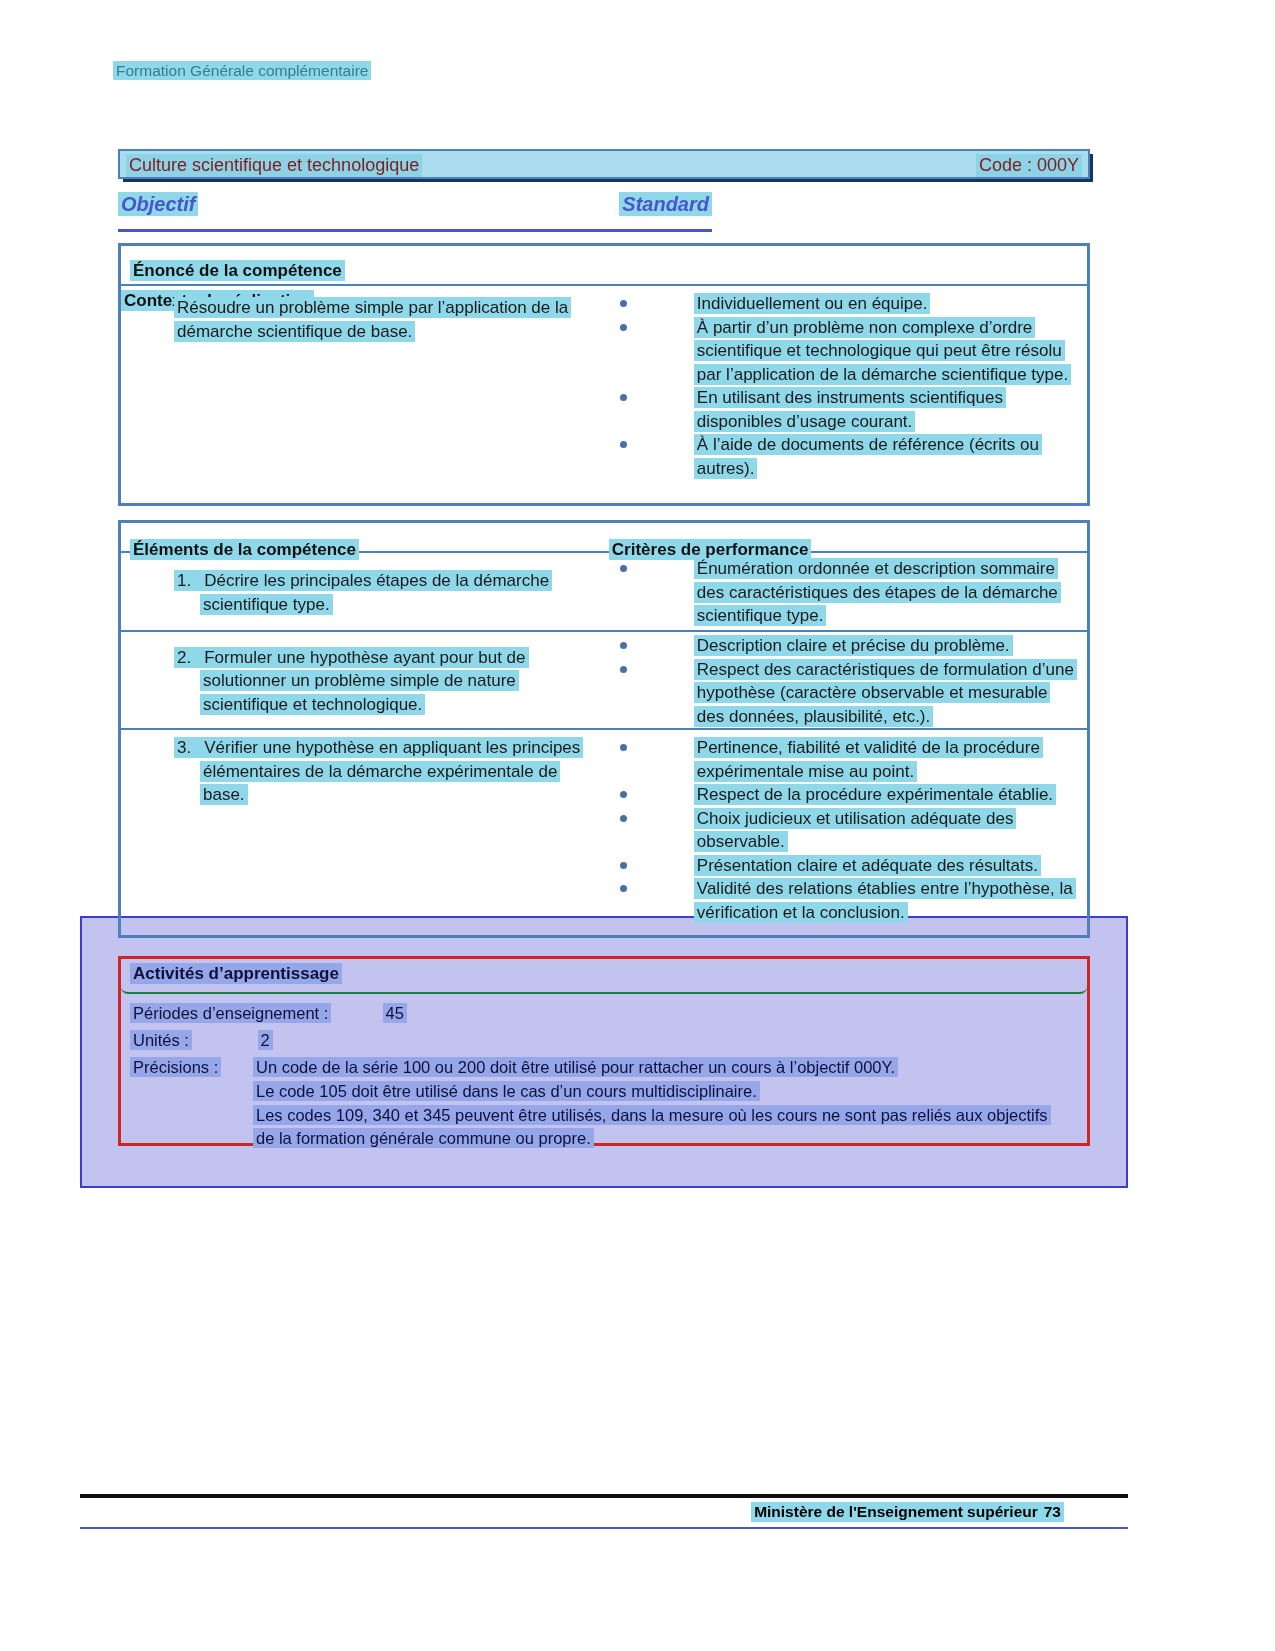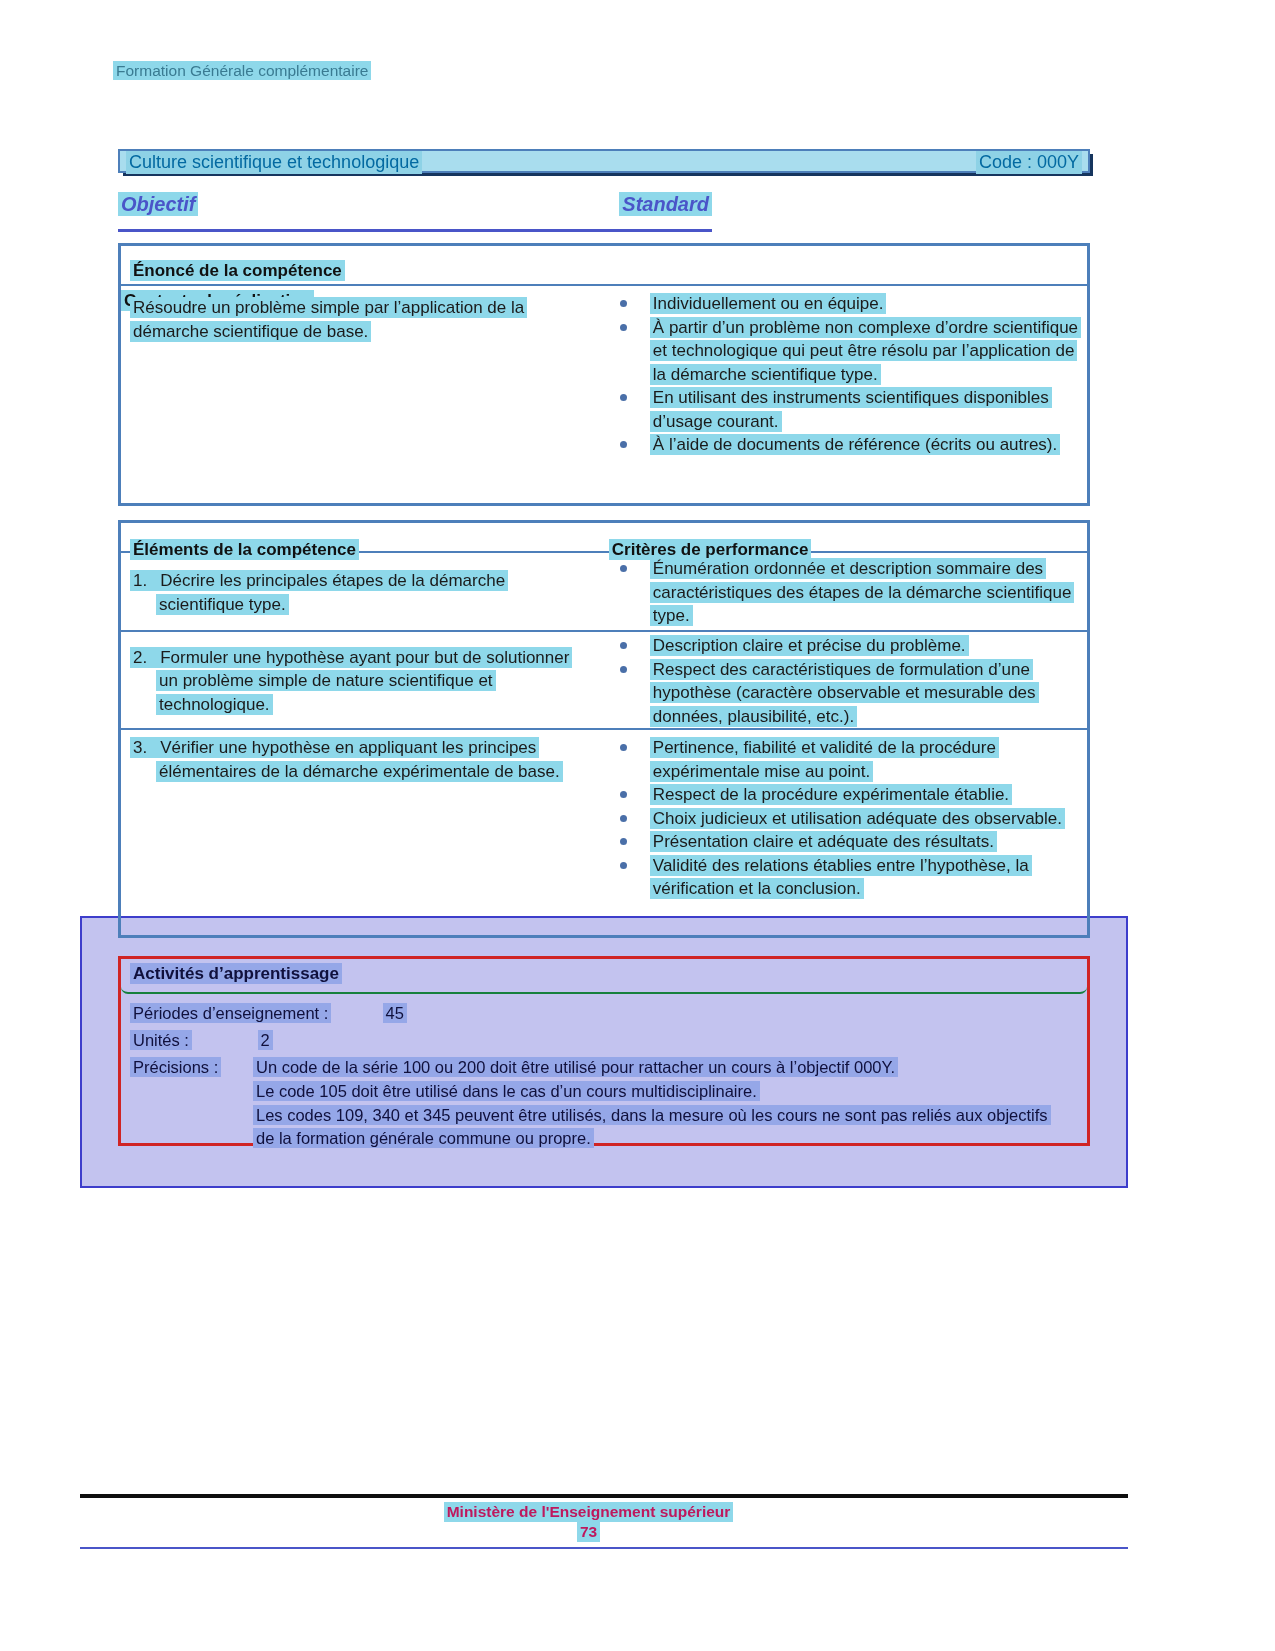--- a/index.html
+++ b/index.html
@@ -8,45 +8,45 @@
   .page { position:relative; width:1275px; height:1651px; background:#ffffff; overflow:hidden; }
 
   
   .hl { background:#8ed8ea; padding:1px 3px; -webkit-box-decoration-break:clone; box-decoration-break:clone; }
   .purple-zone .hl { background:#95a7e8; }
 
   
   .top-label { position:absolute; left:113px; top:62px; font-size:15.5px; color:#3a7b92; }
 
   
-  .title-bar { position:absolute; left:118px; top:149px; width:972px; height:24px;
+  .title-bar { position:absolute; left:118px; top:149px; width:972px; height:30px;
     background:#a9ddee; border:2px solid #4d7fba; box-shadow:4px 4px 0 -1px #16355e;
-    display:flex; align-items:flex-start; justify-content:space-between; padding:0 6px;
-    font-size:18px; color:#0369a1; }
+    display:flex; align-items:flex-end; justify-content:space-between; padding:0 6px;
+    font-size:18px; color:#7f1d1d; }
   .title-bar .hl { background:#8ed2e6; }
 
   
   .subheader { position:absolute; left:118px; top:193px; width:594px;
     display:flex; justify-content:space-between; align-items:flex-end;
     border-bottom:3px solid #4a55c8; padding-bottom:13px; }
   .subheader .word { font-size:20px; font-weight:bold; font-style:italic; color:#4a55c8; }
 
   
   .doc-table { position:absolute; left:118px; width:972px; border:3px solid #4d7fba; background:transparent; display:flex; flex-direction:column; }
   .t1 { top:243px; height:263px; }
   .t2 { top:520px; height:418px; z-index:2; }
   .t-header { display:flex; border-bottom:2px solid #4d7fba; align-items:flex-start; }
   .t1 .t-header { height:40px; padding-top:9px;flex-direction:column; }
   .t2 .t-header { height:30px; padding-top:11px; }
   .t-row { display:flex; }
   .t-row.sep { border-bottom:2px solid #4d7fba;align-items:center; }
   .c-left  { width:50.5%; padding:6px 18px 4px 9px; }
   .c-right { width:49.5%; padding:6px 8px 4px 0; }
   .th-text { font-size:17px; font-weight:bold; color:#111; }
-  p, .b-text { font-size:17px; line-height:23.5px; color:#1b1b1b; }
+  p, .b-text { font-size:17px; line-height:23.5px; color:#1b1b1b;margin-left:44px; }
   .hang { padding-left:26px; text-indent:-26px; }
   .num { margin-right:13px; }
 
   .bullet-item { display:flex; align-items:flex-start; }
   .dot { flex:0 0 41px; padding-top:8px; }
   .dot::before { content:""; display:block; width:7px; height:7px; border-radius:50%; background:#4a6fa8; margin-left:11px; }
   .b-text { flex:1; }
 
   .r1 { height:79px; }
   .r2 { height:98px; }
@@ -64,21 +64,21 @@
   .lbl-wide { display:inline-block; width:248px; }
   .lbl-narrow { display:inline-block; width:123px; vertical-align:top; }
   .prec-text { display:inline-block; width:812px; vertical-align:top; }
   .prec-text div { margin-bottom:1px; }
 
   
   .footer-bar { position:absolute; left:80px; top:1494px; width:1048px; height:4px; background:#0e0e0e; }
   .footer-row { position:absolute; left:80px; top:1500px; width:1048px;
     display:flex; justify-content:flex-end; align-items:center;
     padding:2px 64px 5px 33px; border-bottom:2px solid #4a55c8;
-    font-size:15.5px; font-weight:bold; color:#be185d;flex-direction:column; }
+    font-size:15.5px; font-weight:bold; color:#000000; }
 </style>
 </head>
 <body>
 
 <div class="page">
 
   <div class="top-label">
     <span class="hl">Formation Générale complémentaire</span>
   </div>
 

